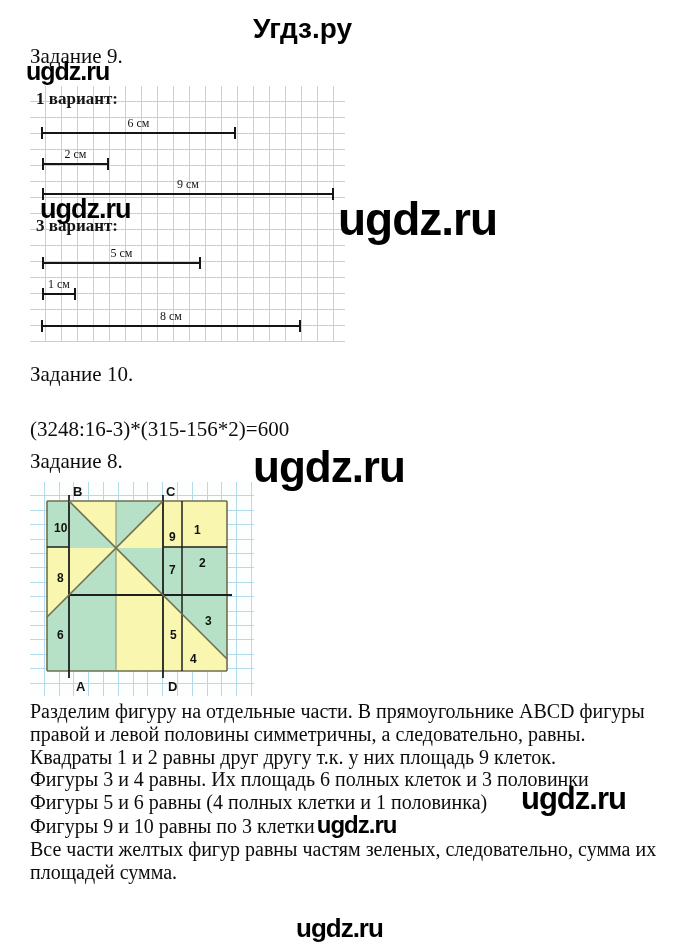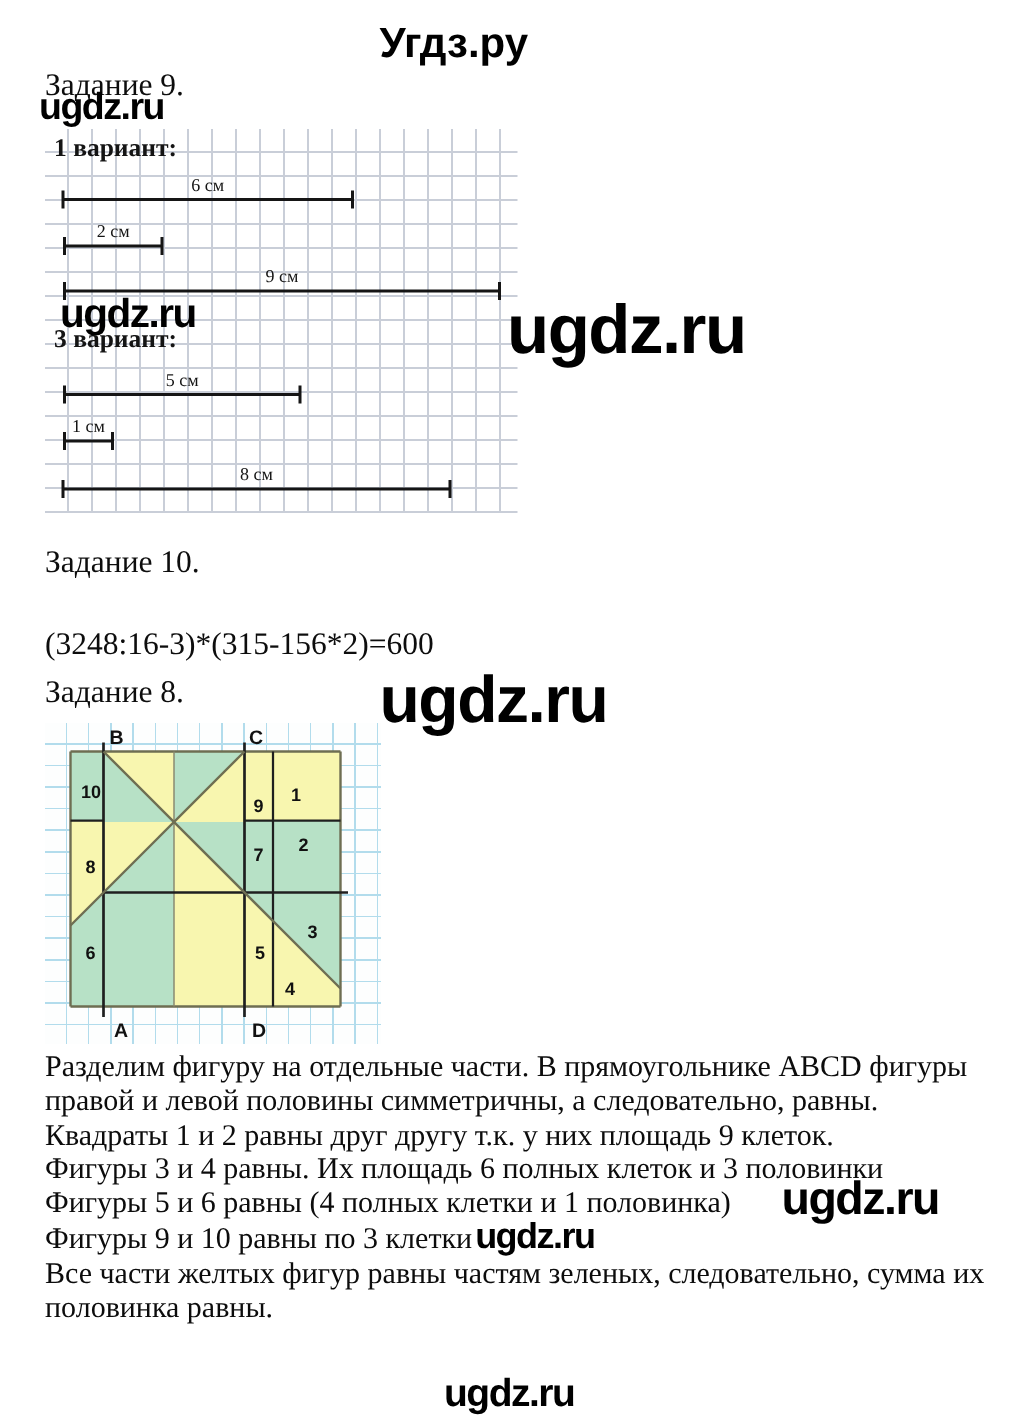--- a/index.html
+++ b/index.html
@@ -144,17 +144,17 @@
 </div>
 
 <div class="explanation">
     <div class="expl-line"><span>Разделим фигуру на отдельные части. В прямоугольнике ABCD фигуры</span></div>
     <div class="expl-line"><span>правой и левой половины симметричны, а следовательно, равны.</span></div>
     <div class="expl-line"><span>Квадраты 1 и 2 равны друг другу т.к. у них площадь 9 клеток.</span></div>
     <div class="expl-line"><span>Фигуры 3 и 4 равны. Их площадь 6 полных клеток и 3 половинки</span></div>
     <div class="expl-line"><span>Фигуры 5 и 6 равны (4 полных клетки и 1 половинка)</span></div>
     <div class="expl-line"><span>Фигуры 9 и 10 равны по 3 клетки</span><span class="wm-inline">ugdz.ru</span></div>
     <div class="expl-line"><span>Все части желтых фигур равны частям зеленых, следовательно, сумма их</span></div>
-    <div class="expl-line"><span>половинка  равны.</span></div>
+    <div class="expl-line"><span>площадей  сумма.</span></div>
   </div>
 
 <div class="wm" style="left:521px;top:783px;font-size:31px;">ugdz.ru</div>
 <div class="wm" style="left:296px;top:915px;font-size:26px;">ugdz.ru</div>
 
 </body></html>

